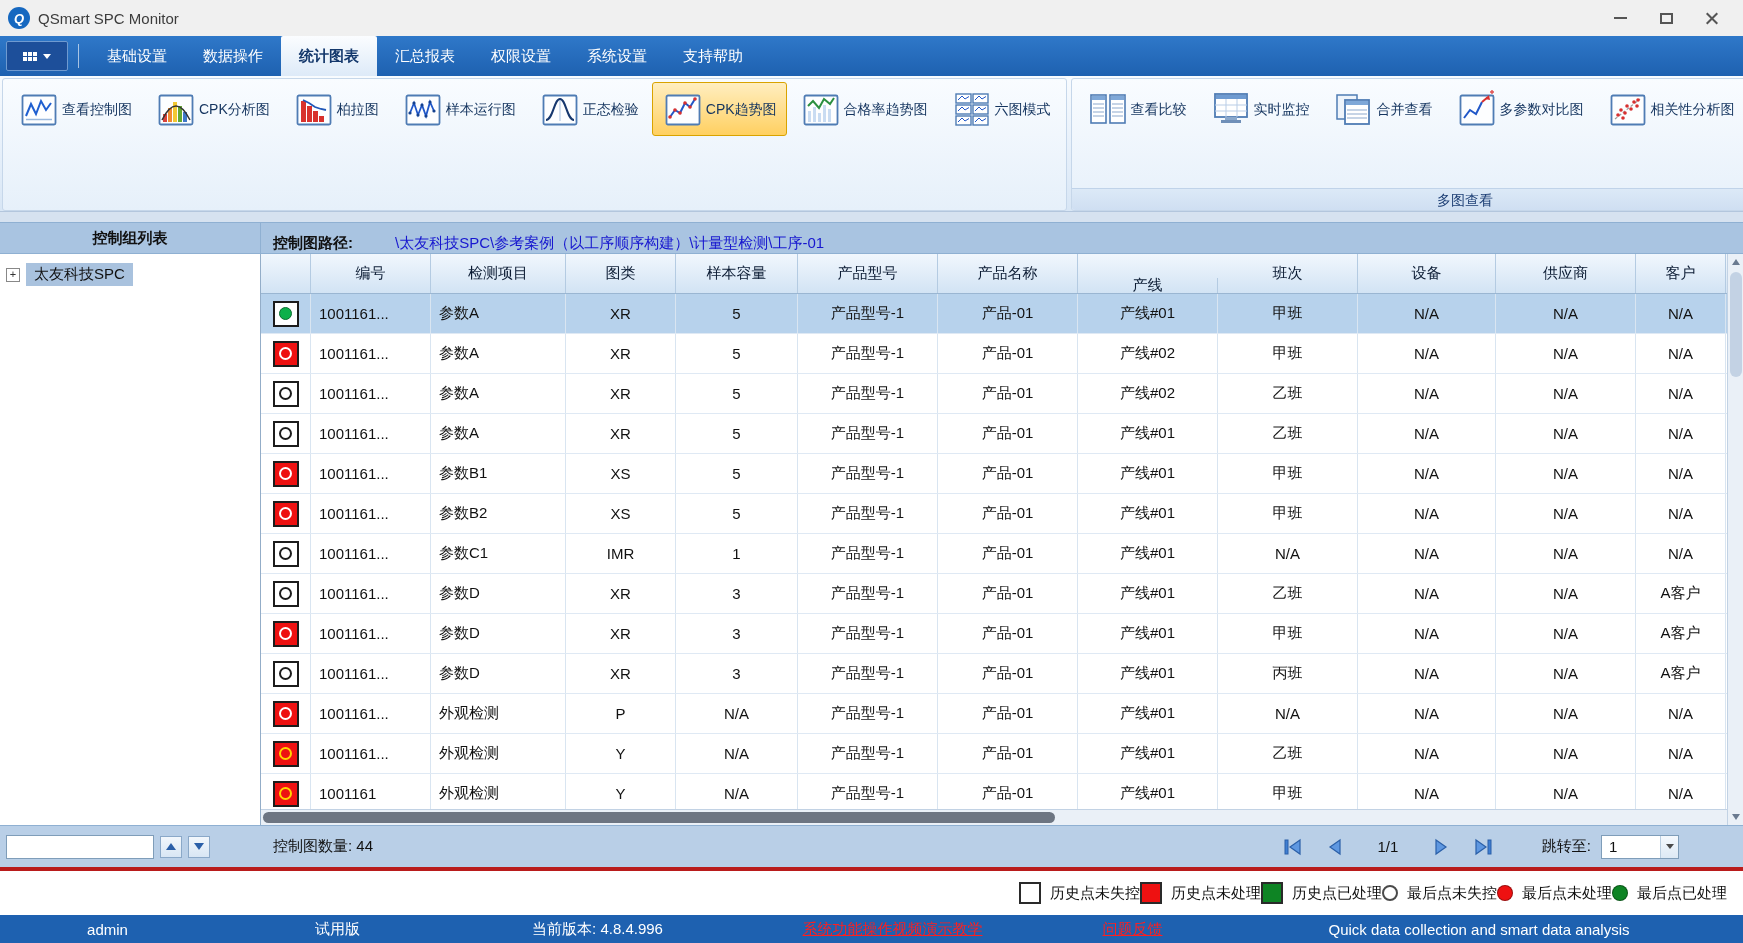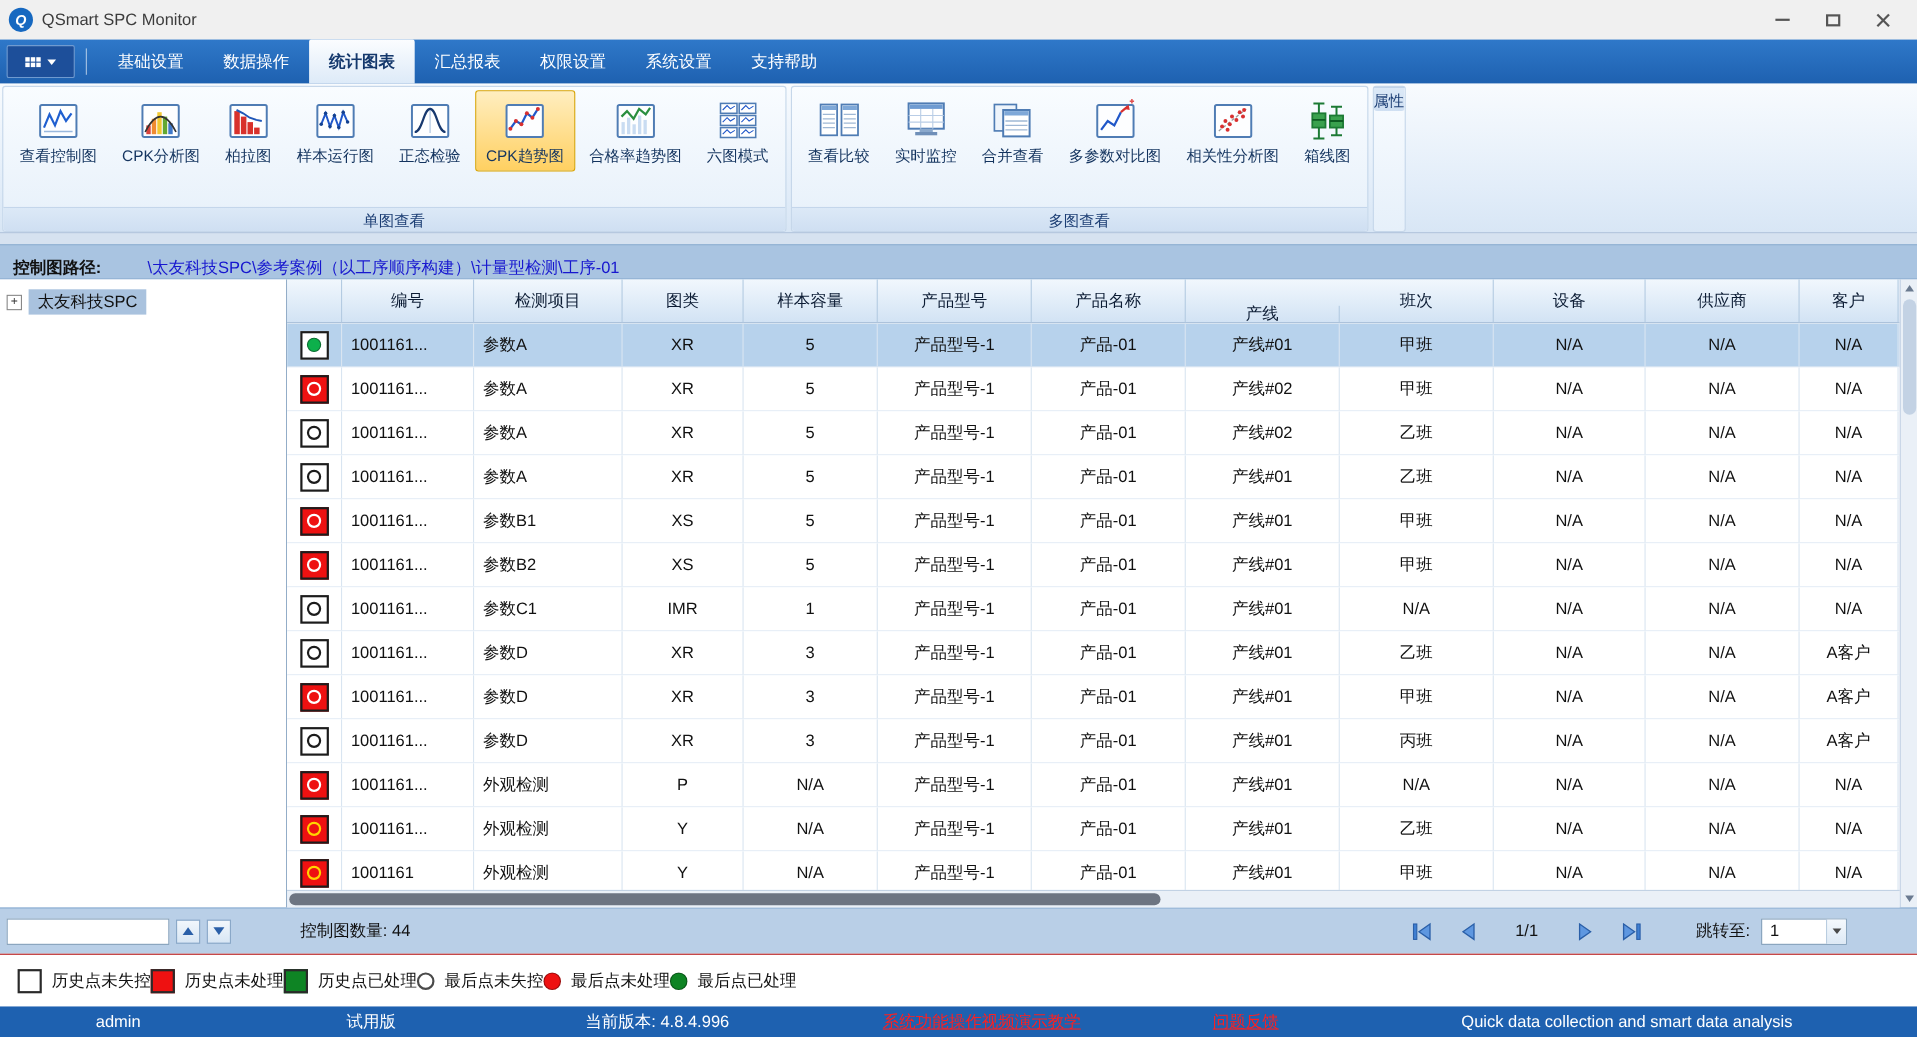--- a/index.html
+++ b/index.html
@@ -26,21 +26,21 @@
   .caret-down{width:0;height:0;border-left:4px solid transparent;border-right:4px solid transparent;border-top:5px solid #fff;display:block;}
   .menusep{width:1px;background:rgba(255,255,255,.6);margin:8px 10px 8px 0;}
   .tabs{display:flex;align-items:stretch;}
   .tab{padding:0 18px;color:#fff;display:flex;align-items:center;white-space:nowrap;}
   .tab.active{background:linear-gradient(#fbfdff,#ddeaf8);color:#14386c;font-weight:bold;border-radius:2px 2px 0 0;}
 
   
   .ribbon{height:136px;background:linear-gradient(#f8fbfe,#e2edf9 70%,#d8e6f5);border-bottom:1px solid #b3c6dd;display:flex;align-items:stretch;padding:2px 2px 0 2px;flex:0 0 auto;}
   .rgroup{display:flex;flex-direction:column;border:1px solid #c6d7ea;border-radius:3px;margin-right:4px;background:linear-gradient(#f9fcff,#e6f0fa);}
   .rbtns{flex:1;display:flex;align-items:flex-start;padding:3px 5px;gap:3px;}
-  .rbtn{display:flex;flex-direction:column;align-items:center;gap:2px;padding:6px 9px 4px;border:1px solid transparent;border-radius:3px;}
+  .rbtn{display:flex;flex-direction:row;align-items:center;gap:2px;padding:6px 9px 4px;border:1px solid transparent;border-radius:3px;}
   .rbtn.active{background:linear-gradient(#ffeec0,var(--ribbon-active,#ffd061));border-color:#d9a300;}
   .ricon{width:42px;height:42px;}
   .rlabel{font-size:14px;color:#14345f;white-space:nowrap;}
   .rgrouplabel{height:22px;line-height:22px;text-align:center;font-size:14px;color:#1c3e74;background:linear-gradient(#dce9f7,#cfdff2);border-top:1px solid #c0d3e9;border-radius:0 0 3px 3px;}
   .gapstrip{height:10px;flex:0 0 auto;}
 
   
   .pathbar{height:32px;display:flex;flex:0 0 auto;background:#a9c4e1;border-top:1px solid #8fb0d2;border-bottom:1px solid #8fb0d2;}
   .pathbar-left{width:261px;flex:0 0 261px;display:flex;align-items:center;justify-content:center;font-weight:bold;border-right:1px solid #8fb0d2;}
   .pathbar-right{flex:1;display:flex;align-items:flex-end;padding-left:12px;}
@@ -89,21 +89,21 @@
   .pager{margin-left:auto;display:flex;align-items:center;gap:12px;}
   .pagerbtn{width:30px;height:26px;display:flex;align-items:center;justify-content:center;}
   .pagedisp{min-width:52px;text-align:center;}
   .jumpzone{display:flex;align-items:center;gap:10px;margin:0 64px 0 44px;}
   .dropdown{width:78px;height:24px;background:#fff;border:1px solid #7f9db9;display:flex;align-items:center;}
   .ddvalue{flex:1;padding-left:7px;}
   .ddbtn{width:18px;height:100%;background:linear-gradient(#f5f9fd,#dde9f5);border-left:1px solid #b9cde0;display:flex;align-items:center;justify-content:center;}
   .tri-dd{width:0;height:0;border-left:4px solid transparent;border-right:4px solid transparent;border-top:5px solid #4a4a4a;display:block;}
 
   
-  .legendbar{height:48px;background:#fff;border-top:1px solid #b91c1c;display:flex;align-items:center;justify-content:flex-start;padding:0 16px;flex:0 0 auto;}
+  .legendbar{height:48px;background:#fff;border-top:4px solid #b91c1c;display:flex;align-items:center;justify-content:flex-end;padding:0 16px;flex:0 0 auto;}
   .legenditem{display:flex;align-items:center;gap:9px;}
   .lsq{width:22px;height:22px;border:2px solid #2a2a2a;display:block;}
   .lcirc{width:16px;height:16px;border-radius:50%;border:1px solid rgba(0,0,0,.35);display:block;}
   .lcirc.hollow{border:2px solid #4a4a4a;background:#fff;}
 
   
   .statusbar{height:28px;background:var(--accent,#1160ae);color:#fff;display:flex;align-items:center;flex:0 0 auto;}
   .sb{text-align:center;white-space:nowrap;}
   .sb-user{width:215px;} .sb-edition{width:245px;} .sb-version{width:275px;}
   .sb-link{color:#ff1f1f;text-decoration:underline;}
@@ -255,21 +255,20 @@
                 <polyline points="24,11 28,7 31,10 35,7.5"></polyline>
                 <polyline points="7,22 11,18 14,21 18,18.5"></polyline>
                 <polyline points="24,22 28,18 31,21 35,18.5"></polyline>
                 <polyline points="7,33 11,29 14,32 18,29.5"></polyline>
                 <polyline points="24,33 28,29 31,32 35,29.5"></polyline>
               </g>
             </svg></div>
           <div class="rlabel">六图模式</div>
         </div>
       </div>
-      <div class="rgrouplabel">单图查看</div>
     </div>
     <div class="rgroup">
       <div class="rbtns">
         <div class="rbtn">
           <div class="ricon"><svg width="42" height="42" viewBox="0 0 42 42">
               <rect x="4" y="6" width="15" height="28" fill="#fff" stroke="#4f7cb4" stroke-width="1.6"></rect>
               <rect x="23" y="6" width="15" height="28" fill="#fff" stroke="#4f7cb4" stroke-width="1.6"></rect>
               <rect x="5" y="7" width="13" height="4" fill="#7fa8d8"></rect>
               <rect x="24" y="7" width="13" height="4" fill="#7fa8d8"></rect>
               <g stroke="#9fb8d5" stroke-width="1.2">
@@ -361,20 +360,21 @@
       </div>
       <div class="rgrouplabel">多图查看</div>
     </div>
     <div class="rgroup">
       <div class="rgrouplabel">属性</div>
     </div>
   </div>
 <div class="gapstrip"></div>
 
 <div class="pathbar">
+  <div class="pathbar-left">控制组列表</div>
   <div class="pathbar-right">
     <span class="pathlabel">控制图路径:</span>
     <span class="pathvalue">\太友科技SPC\参考案例（以工序顺序构建）\计量型检测\工序-01</span>
   </div>
 </div>
 
 <div class="content">
   <div class="treepanel">
     <div class="treeitem">
       <span class="expander">+</span>

